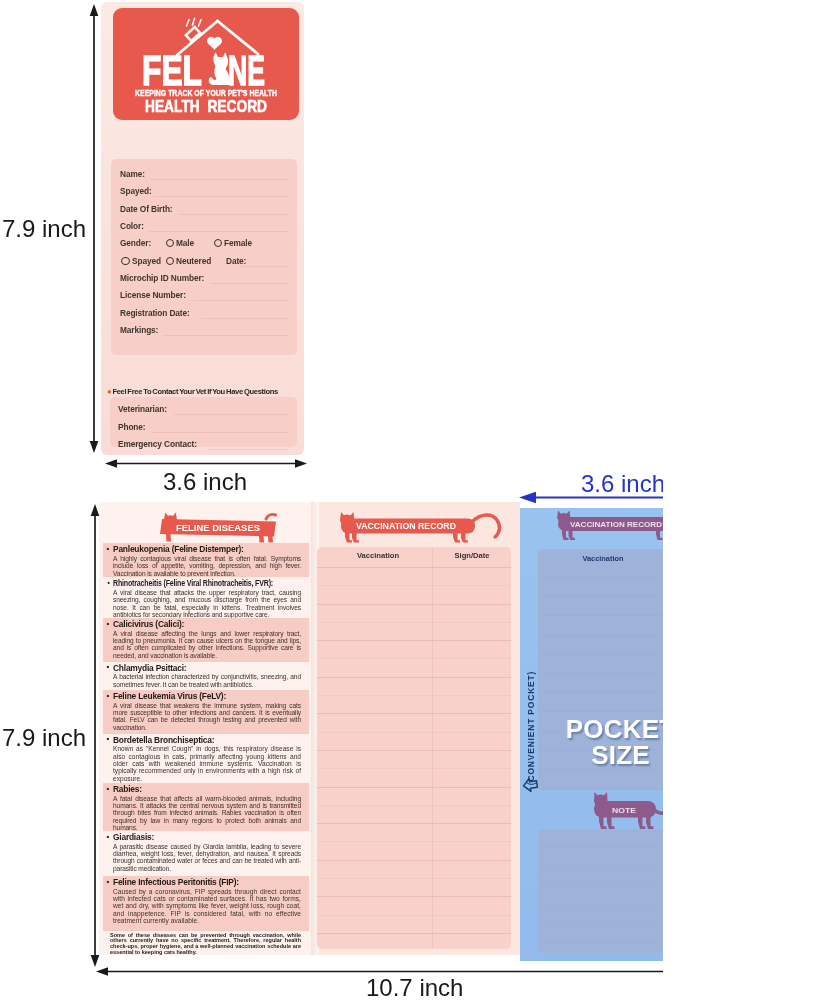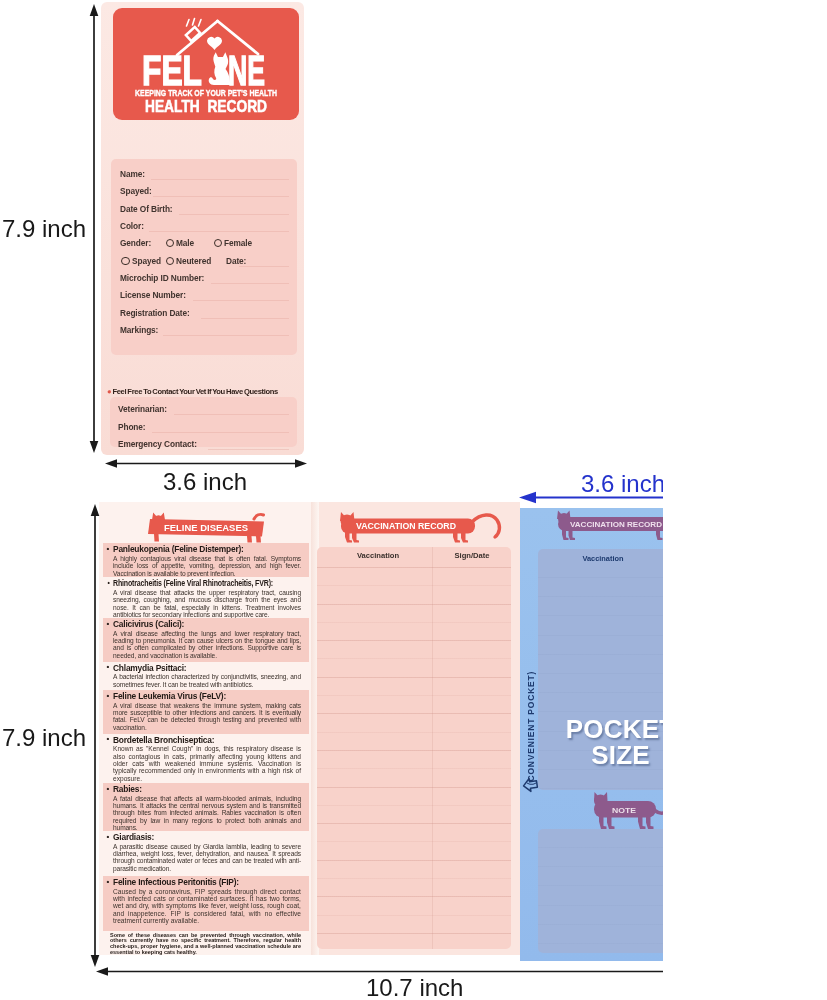--- a/index.html
+++ b/index.html
@@ -102,21 +102,21 @@
   </div>
 
   <div class="abs" id="leftpage" style="left:99px;top:502px;width:212px;height:453px;background:#fdf2ee;"></div>
 
   <div class="abs" id="fold" style="left:311px;top:502px;width:8px;height:453px;background:linear-gradient(90deg,#f7e2db,#fdf6f2);"></div>
 
   <div class="abs" id="midpage" style="left:319px;top:502px;width:201px;height:453px;background:#fbe6e0;"></div>
 
   <div class="abs" id="bluepage" style="left:520px;top:508px;width:203px;height:453px;background:linear-gradient(180deg,#9ac2ee,#92baec);"></div>
 
-  <div class="abs" style="left:147px;top:509px;width:120px;height:34px;">
+  <div class="abs" style="left:159px;top:509px;width:120px;height:34px;">
     <svg width="120" height="34" viewBox="0 0 120 34">
       <g fill="#e7594c">
 
         <path d="M5,11 l1.2,-7.5 3.6,4.2 3.4,0 3.6,-4.2 1.2,7.5 z"></path>
         <circle cx="11.5" cy="11.5" r="5.2"></circle>
 
         <path d="M3,10 L117,12.5 L115,27.5 L1,25 z"></path>
 
         <path d="M7,25 l4.5,0 0.5,7.5 -4.5,0 z"></path>
 

